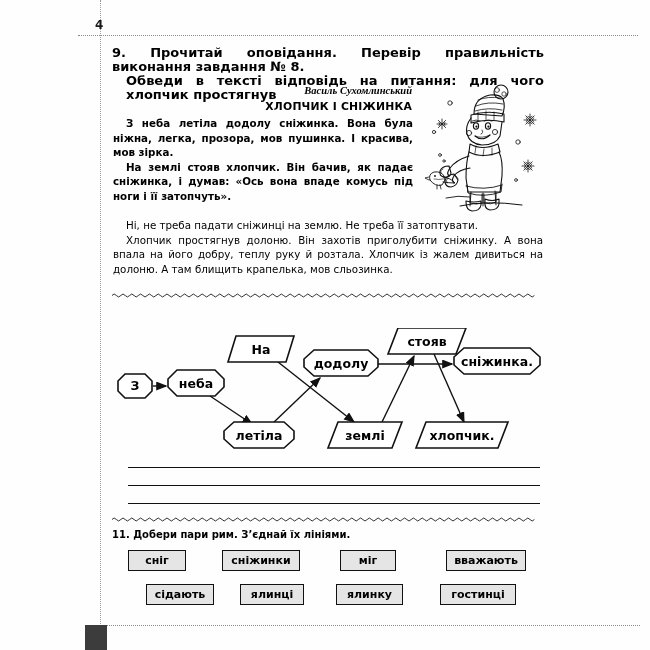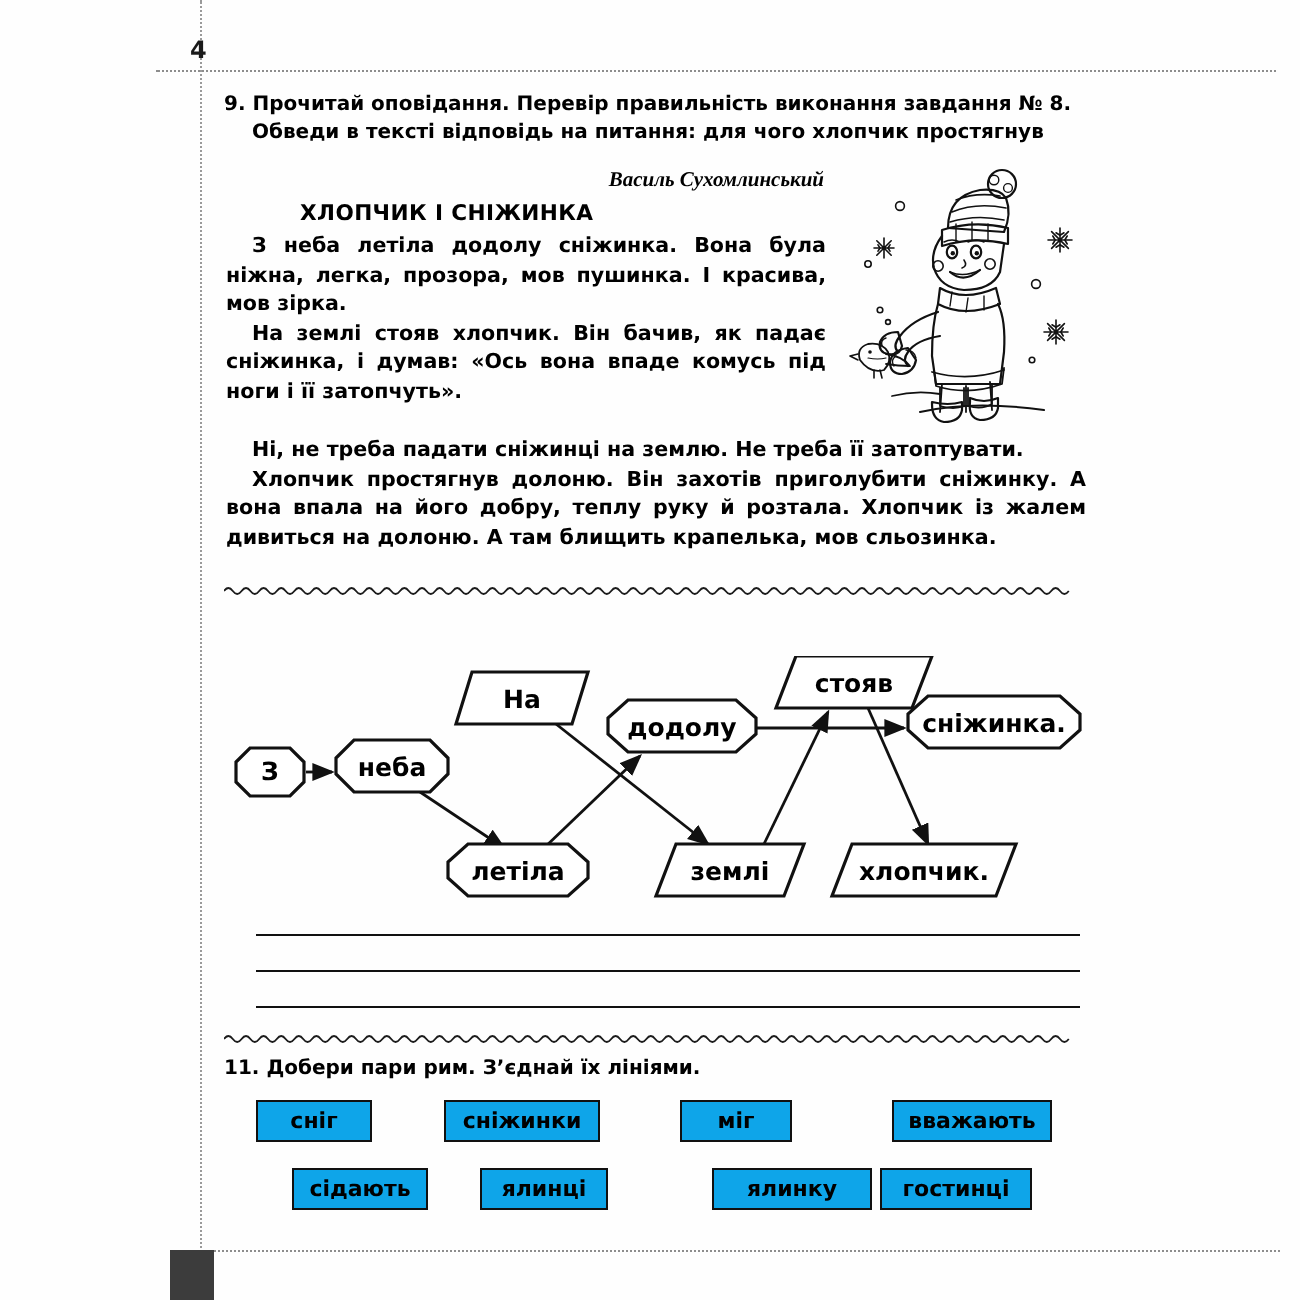--- a/index.html
+++ b/index.html
@@ -61,21 +61,21 @@
     top: 18px;
     font-size: 12px;
     font-weight: bold;
     color: #1a1a1a;
     font-family: "DejaVu Sans", sans-serif;
   }
 
   
   .task {
     position: absolute;
-    font-size: 10px;
+    font-size: 13px;
     font-weight: bold;
     line-height: 14px;
     color: #000;
     font-family: "DejaVu Sans", sans-serif;
   }
   .task .num { font-weight: bold; }
   .t9 {
     left: 112px;
     top: 46px;
     width: 432px;
@@ -96,21 +96,21 @@
     font-style: italic;
     font-weight: bold;
     font-size: 10.5px;
     font-family: Liberation Serif, serif;
   }
   .story-title {
     position: absolute;
     left: 150px;
     top: 100px;
     width: 262px;
-    text-align: left;
+    text-align: right;
     font-weight: bold;
     font-size: 10.8px;
     letter-spacing: 0.2px;
   }
   .story-narrow {
     position: absolute;
     left: 113px;
     top: 116px;
     width: 300px;
     font-size: 10.3px;
@@ -119,21 +119,21 @@
     text-align: justify;
   }
   .story-narrow p { margin: 0; text-indent: 13px; }
   .story-wide {
     position: absolute;
     left: 113px;
     top: 218px;
     width: 430px;
     font-size: 10.3px;
     line-height: 14.6px;
-    font-weight: bold;
+    font-weight: normal;
     text-align: justify;
   }
   .story-wide p { margin: 0; text-indent: 13px; }
   .story-wide p.last { text-align: justify; }
 
   
   .illus {
     position: absolute;
     left: 424px;
     top: 82px;
@@ -178,21 +178,21 @@
     border-top: 1.6px solid #111;
   }
   .wl1 { top: 5px; }
   .wl2 { top: 23px; }
   .wl3 { top: 41px; }
 
   
   .wordbox {
     position: absolute;
     border: 1.6px solid #111;
-    background: #0ea5e9;
+    background: #e5e5e5;
     font-size: 11px;
     font-weight: bold;
     display: flex;
     align-items: center;
     justify-content: center;
     height: 21px;
     font-family: "DejaVu Sans", sans-serif;
     color: #000;
     box-sizing: border-box;
   }
@@ -444,16 +444,16 @@
     <span>Добери пари рим. З’єднай їх лініями.</span>
   </div>
 
   <div class="wordbox wr1" style="left:128px;width:58px;">сніг</div>
   <div class="wordbox wr1" style="left:222px;width:78px;">сніжинки</div>
   <div class="wordbox wr1" style="left:340px;width:56px;">міг</div>
   <div class="wordbox wr1" style="left:446px;width:80px;">вважають</div>
 
   <div class="wordbox wr2" style="left:146px;width:68px;">сідають</div>
   <div class="wordbox wr2" style="left:240px;width:64px;">ялинці</div>
-  <div class="wordbox wr2" style="left:336px;width:80px;margin-left:20px;">ялинку</div>
+  <div class="wordbox wr2" style="left:336px;width:67px;">ялинку</div>
   <div class="wordbox wr2" style="left:440px;width:76px;">гостинці</div>
 
 </div>
 
 </body></html>

